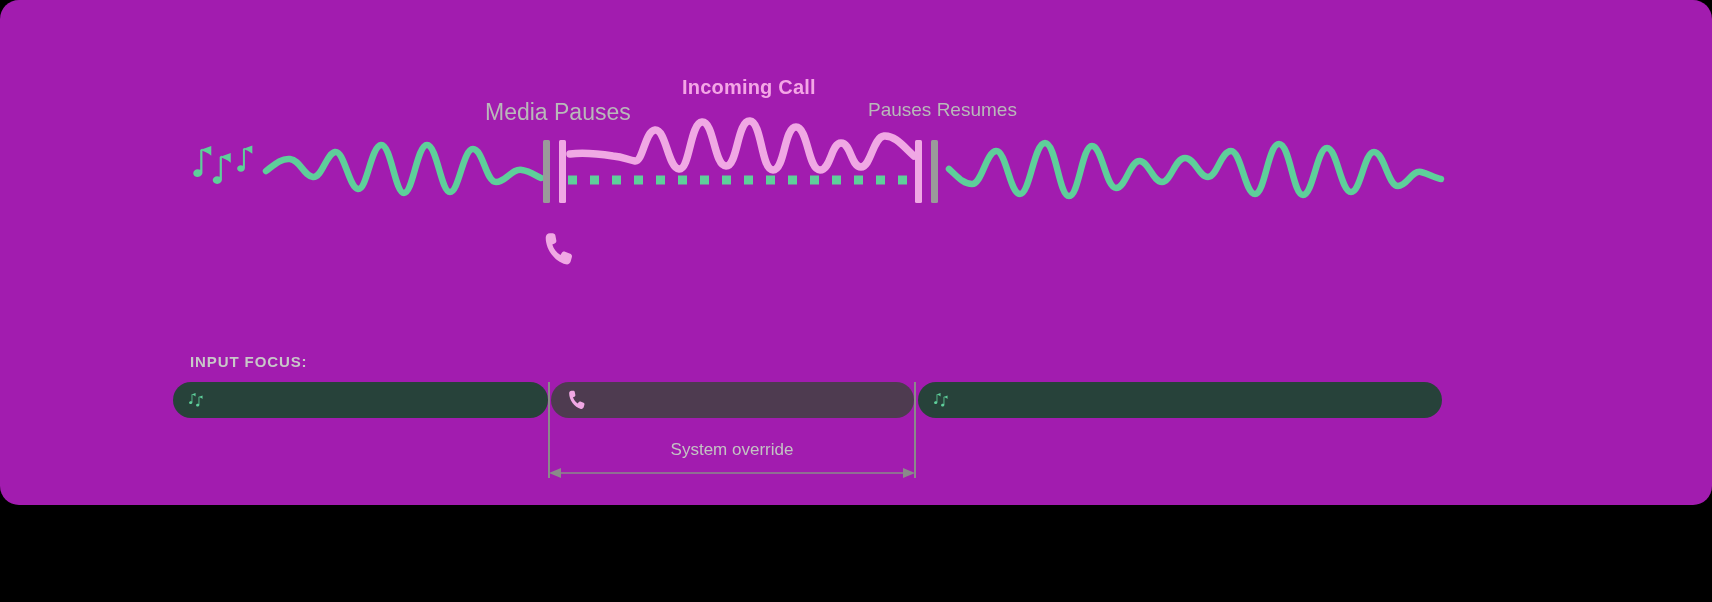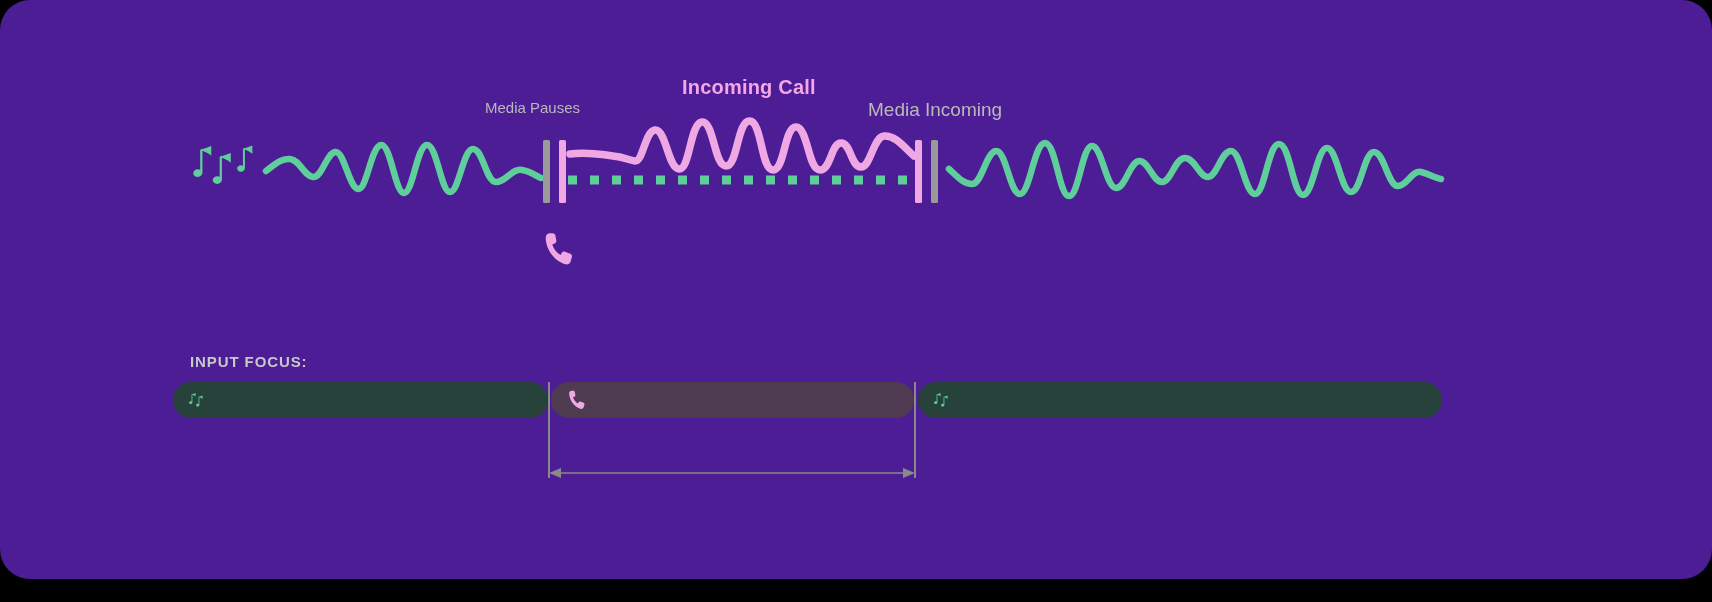--- a/index.html
+++ b/index.html
@@ -9,23 +9,23 @@
     width: 1712px;
     height: 602px;
     overflow: hidden;
     font-family: "Liberation Sans", sans-serif;
   }
 
   #card {
     position: absolute;
     left: 0; top: 0;
     width: 1712px;
-    height: 579px;
-    background: #4c1d95;
-    border-radius: 30px;
+    height: 505px;
+    background: #a21caf;
+    border-radius: 19px;
     overflow: hidden;
   }
 
   
   #diagram {
     position: absolute;
     left: 0; top: 0;
     width: 1712px;
     height: 330px;
   }
@@ -41,21 +41,21 @@
     top: 76px;
     font-size: 20px;
     font-weight: 600;
     color: #f4a6e6;
     letter-spacing: .2px;
   }
 
   #lbl-media-pauses {
     left: 485px;
     top: 99px;
-    font-size: 15px;
+    font-size: 23px;
     font-weight: 400;
     color: #b9b9b9;
   }
 
   #lbl-media-resumes {
     left: 868px;
     top: 99px;
     font-size: 19px;
     font-weight: 400;
     color: #b9b9b9;
@@ -145,21 +145,21 @@
 <body>
 
 <div id="card">
 
   <div id="diagram">
 
     <div class="lbl" id="lbl-incoming-call">Incoming Call</div>
 
     <div class="lbl" id="lbl-media-pauses">Media Pauses</div>
 
-    <div class="lbl" id="lbl-media-resumes">Media Incoming</div>
+    <div class="lbl" id="lbl-media-resumes">Pauses Resumes</div>
 
     <svg width="1712" height="330" viewBox="0 0 1712 330" style="position:absolute;left:0;top:0;">
 
       <g transform="translate(193,146) scale(1.18)" fill="#5ecf9a">
         <path d="M8 2.2 L8 22.5 C8 24.6 6.1 26.2 4.0 26.2 C1.9 26.2 0.2 24.8 0.2 23.0
                  C0.2 21.2 1.9 19.7 4.0 19.7 C4.8 19.7 5.5 19.9 6.1 20.2 L6.1 3.4 Z"></path>
         <path d="M6.1 3.4 L15.5 0.0 L15.5 8.2 C13.0 6.0 9.0 4.3 6.1 3.4 Z"></path>
         <path d="M24.5 8.0 L24.5 28.4 C24.5 30.5 22.6 32.1 20.5 32.1 C18.4 32.1 16.7 30.7 16.7 28.9
                  C16.7 27.1 18.4 25.6 20.5 25.6 C21.3 25.6 22.0 25.8 22.6 26.1 L22.6 9.3 Z"></path>
         <path d="M22.6 9.3 L32.0 5.9 L32.0 14.1 C29.5 11.9 25.5 10.2 22.6 9.3 Z"></path>
@@ -275,20 +275,23 @@
         <path d="M24.5 8.0 L24.5 28.4 C24.5 30.5 22.6 32.1 20.5 32.1 C18.4 32.1 16.7 30.7 16.7 28.9
                  C16.7 27.1 18.4 25.6 20.5 25.6 C21.3 25.6 22.0 25.8 22.6 26.1 L22.6 9.3 Z"></path>
         <path d="M22.6 9.3 L32.0 5.9 L32.0 14.1 C29.5 11.9 25.5 10.2 22.6 9.3 Z"></path>
       </svg>
     </span>
   </div>
 
   <div class="guide-line" id="guide-left"></div>
   <div class="guide-line" id="guide-right"></div>
 
+  <div id="lbl-system-override">
+    <span>System override</span>
+  </div>
 
   <svg id="override-arrow" viewBox="0 0 368 22">
     <line x1="8" y1="11" x2="360" y2="11" stroke="#8a8a8a" stroke-width="1.6"></line>
     <path d="M1,11 L13,6 L13,16 Z" fill="#8a8a8a"></path>
     <path d="M367,11 L355,6 L355,16 Z" fill="#8a8a8a"></path>
   </svg>
 
 </div>
 
 </body></html>

